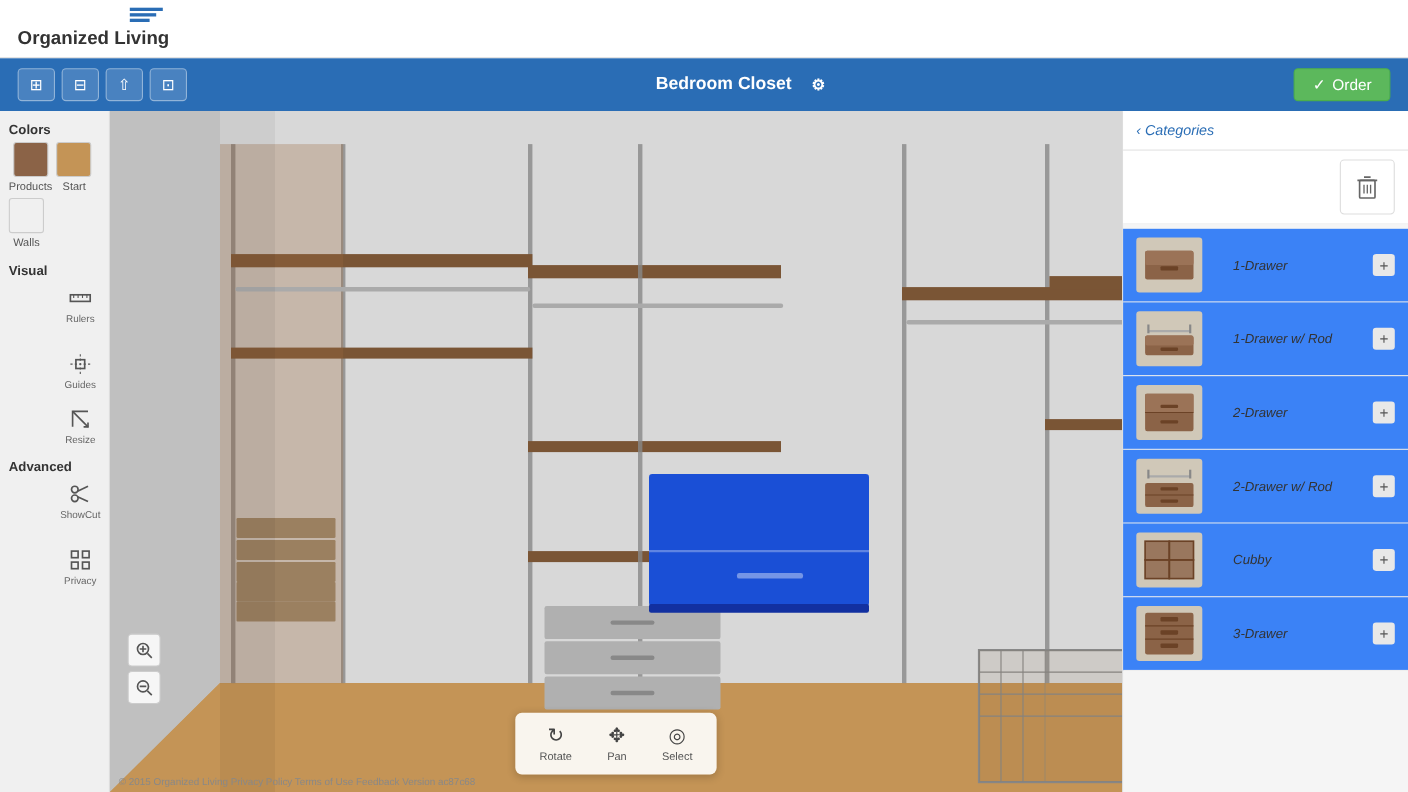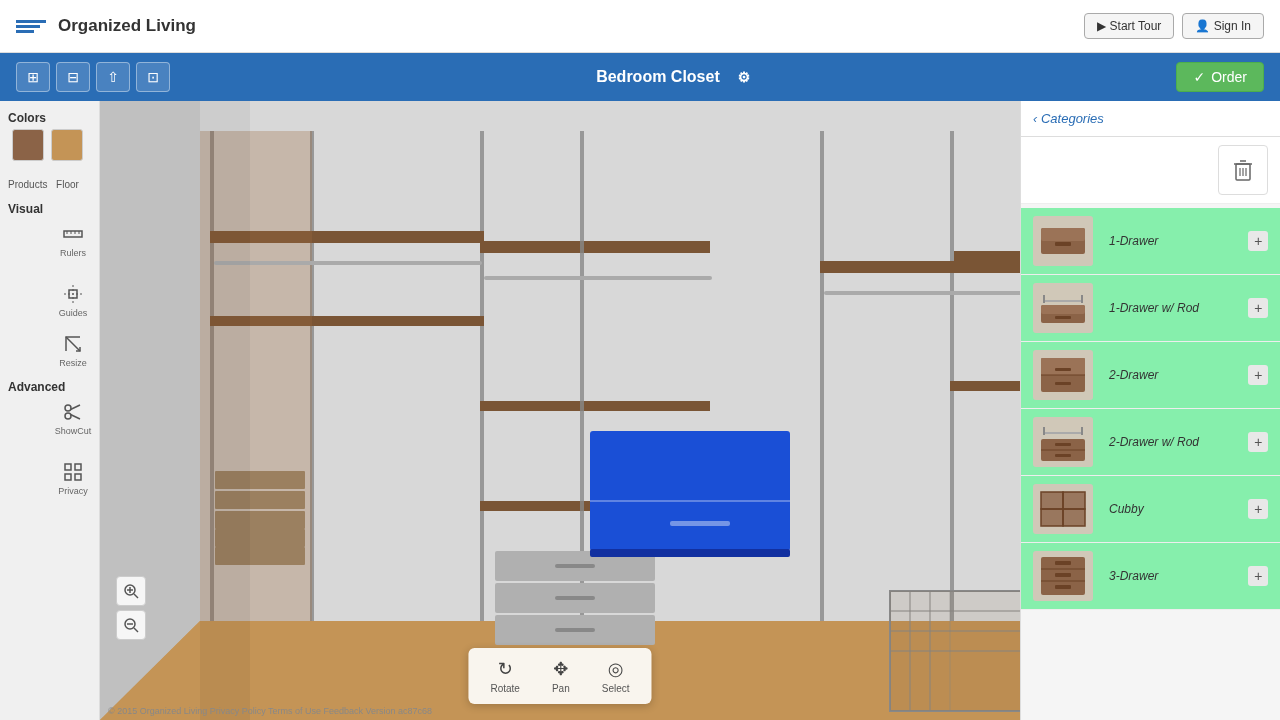--- a/index.html
+++ b/index.html
@@ -135,21 +135,21 @@
     }
     .color-swatches {
       display: flex;
       gap: 4px;
       flex-wrap: wrap;
     }
     .color-swatch-group {
       display: flex;
       flex-direction: column;
       align-items: center;
-      gap: 18px;
+      gap: 4px;
     }
     .swatch {
       width: 32px;
       height: 32px;
       border-radius: 3px;
       border: 1px solid #ccc;
       cursor: pointer;
     }
     .swatch-label {
       font-size: 10px;
@@ -303,22 +303,22 @@
       flex-direction: column;
       gap: 0;
       padding: 4px 0;
     }
     .catalog-item {
       display: flex;
       align-items: center;
       padding: 8px 12px;
       border-bottom: 1px solid #eee;
       cursor: pointer;
-      background: #86efac;
-      gap: 16px;
+      background: #3b82f6;
+      gap: 28px;
     }
     .catalog-thumb {
       width: 60px;
       height: 50px;
       background: #d0c8b8;
       border-radius: 3px;
       display: flex;
       align-items: center;
       justify-content: center;
       position: relative;
@@ -359,34 +359,30 @@
     }
     .swatch-brown { background: #8B6347; }
     .swatch-orange { background: #c49456; }
     .swatch-white { background: #f0f0f0; }
   </style>
 </head>
 <body>
 
 <div id="top-bar">
   <div id="logo-area">
-    <div style="display:flex;align-items:center;gap:6px;">
+    <div style="display:flex;align-items:flex-end;gap:6px;flex-direction:column;">
       <div id="logo-lines">
         <span></span>
           <span></span>
           <span></span>
       </div>
       <div id="logo-text">
         <div class="org" style="font-size:17px;font-weight:bold;color:#333;">Organized Living</div>
       </div>
     </div>
-  </div>
-  <div id="top-right-btns">
-    <button class="top-btn">▶ Start Tour</button>
-    <button class="top-btn">👤 Sign In</button>
   </div>
 </div>
 
 <div id="toolbar-bar">
   <div id="toolbar-left">
     <button class="toolbar-btn">⊞</button>
     <button class="toolbar-btn">⊟</button>
     <button class="toolbar-btn">⇧</button>
     <button class="toolbar-btn">⊡</button>
   </div>
@@ -405,21 +401,27 @@
   <div id="left-panel">
     <div>
       <div class="panel-section-title">Colors</div>
       <div class="color-swatches">
         <div class="color-swatch-group">
           <div class="swatch swatch-brown"></div>
           <span class="swatch-label">Products</span>
         </div>
         <div class="color-swatch-group">
           <div class="swatch swatch-orange"></div>
-          <span class="swatch-label">Floor</span>
+          <span class="swatch-label">Start</span>
+        </div>
+      </div>
+      <div class="color-swatches" style="margin-top:4px;">
+        <div class="color-swatch-group">
+          <div class="swatch swatch-white"></div>
+          <span class="swatch-label">Walls</span>
         </div>
       </div>
     </div>
 
     <div>
       <div class="panel-section-title">Visual</div>
       <div class="tool-row">
         <div class="tool-item">
           <div class="tool-icon">
             <svg width="22" height="22" viewBox="0 0 22 22">

